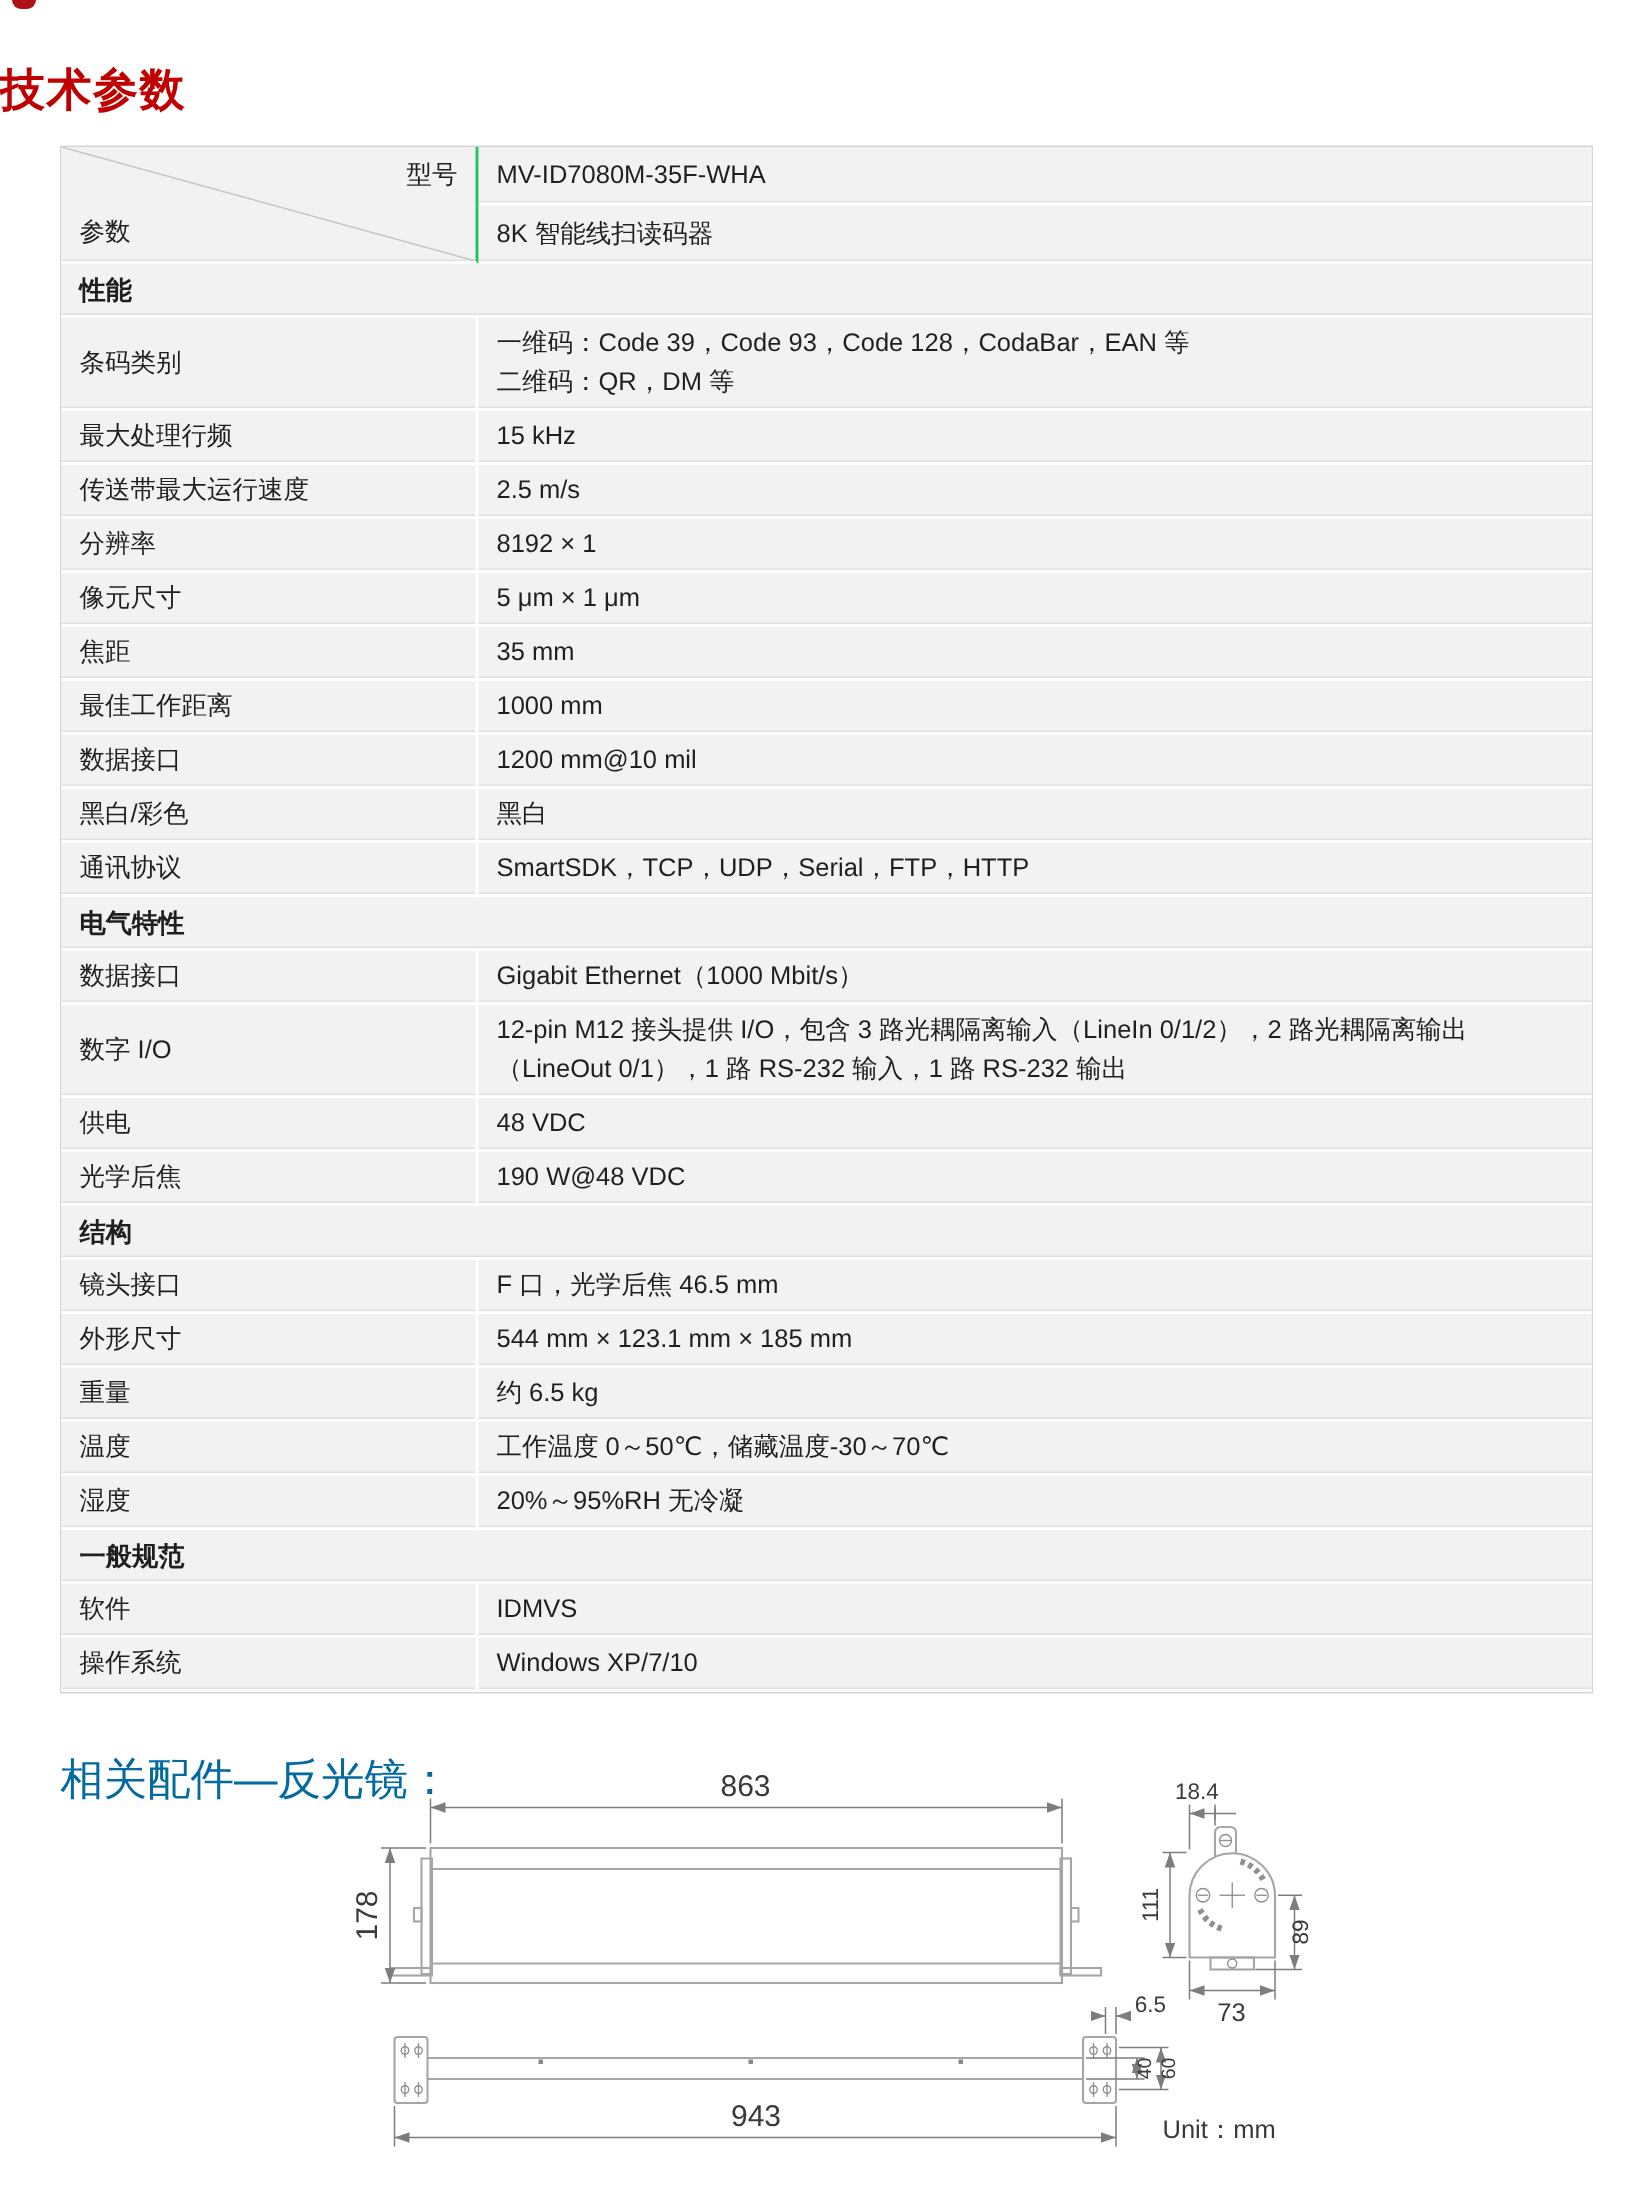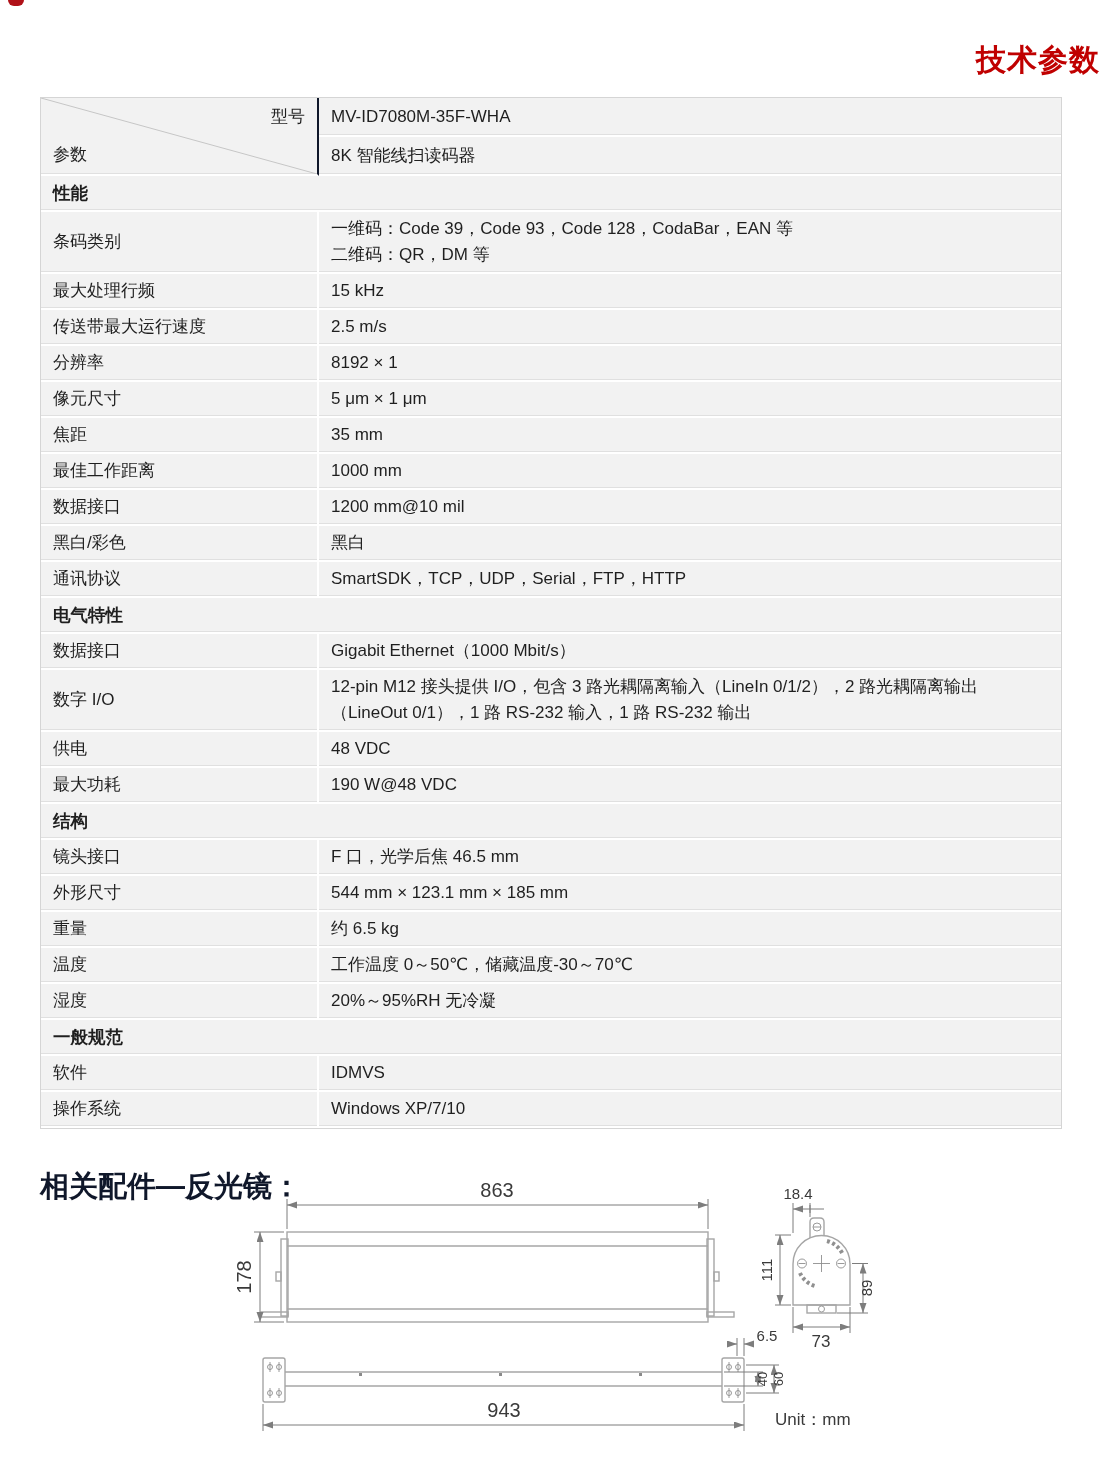--- a/index.html
+++ b/index.html
@@ -6,45 +6,45 @@
   body{
     width:1100px;height:1465px;background:#ffffff;position:relative;
     font-family:"Liberation Sans","DejaVu Sans",sans-serif;color:#1f1f1f;
     overflow:hidden;
   }
   .logo-fragment{
     position:absolute;left:8px;top:0;width:16px;height:6px;
     background:#b01118;border-radius:0 0 9px 9px;
   }
   h1.page-title{
-    margin:40px 0 16px 0;text-align:right;
+    margin:40px 0 16px 0;text-align:left;
     font-size:30px;font-weight:bold;color:#c00000;letter-spacing:1px;
   }
   table.spec{
     width:1022px;margin-left:40px;border-collapse:separate;border-spacing:0;
     border:1px solid #d5d5d5;font-size:17px;table-layout:fixed;
   }
   table.spec td{
     background:#f2f2f2;padding:4px 12px;line-height:26px;vertical-align:middle;
     border-bottom:2px solid #ffffff;box-shadow:inset 0 -1px 0 #e0e0e0;
   }
   td.lbl{width:252px;border-right:2px solid #ffffff;}
   td.section{font-weight:bold;line-height:24px;font-size:17.5px;margin-top:27px;}
   td.val{white-space:pre-line;}
   
   td.h-corner{
     background:#e6e6e6;position:relative;width:252px;height:68px;
-    border-right:2px solid #0f172a;padding:0;
+    border-right:2px solid #22c55e;padding:0;
   }
   td.h-corner svg{position:absolute;left:0;top:0;width:100%;height:100%;}
   .h-model-label{position:absolute;top:5px;right:12px;line-height:28px;}
   .h-param-label{position:absolute;bottom:5px;left:12px;line-height:28px;font-family:Liberation Serif, serif;}
   td.h-val{background:#e6e6e6;line-height:30px;}
   h2.accessory-heading{
-    margin:38px 5px 0 40px;font-size:29px;font-weight:bold;color:#0f172a;
+    margin:38px 5px 0 40px;font-size:29px;font-weight:normal;color:#0369a1;
   }
   svg.drawing{position:absolute;left:30px;top:1165px;}
   svg.drawing text{fill:#3a3a3a;font-family:"Liberation Sans","DejaVu Sans",sans-serif;}
   .geo{stroke:#a6a6a6;stroke-width:1.4;fill:none;}
   .geoF{stroke:#a6a6a6;stroke-width:1.4;fill:#ffffff;}
   .dim{stroke:#7d7d7d;stroke-width:1;fill:none;}
   .thin{stroke:#8f8f8f;stroke-width:0.9;fill:none;}
   .slot{stroke:#909090;stroke-width:4;fill:none;stroke-dasharray:3 2.6;}
 </style>
 </head>
@@ -129,21 +129,21 @@
       </tr>
     <tr>
         <td class="lbl">数字 I/O</td>
         <td class="val">12-pin M12 接头提供 I/O，包含 3 路光耦隔离输入（LineIn 0/1/2），2 路光耦隔离输出（LineOut 0/1），1 路 RS-232 输入，1 路 RS-232 输出</td>
       </tr>
     <tr>
         <td class="lbl">供电</td>
         <td class="val">48 VDC</td>
       </tr>
     <tr>
-        <td class="lbl">最大功耗</td>
+        <td class="lbl">光学后焦</td>
         <td class="val">190 W@48 VDC</td>
       </tr>
 
     <tr>
         <td class="section" colspan="2">结构</td>
       </tr>
     <tr>
         <td class="lbl">镜头接口</td>
         <td class="val">F 口，光学后焦 46.5 mm</td>
       </tr>

